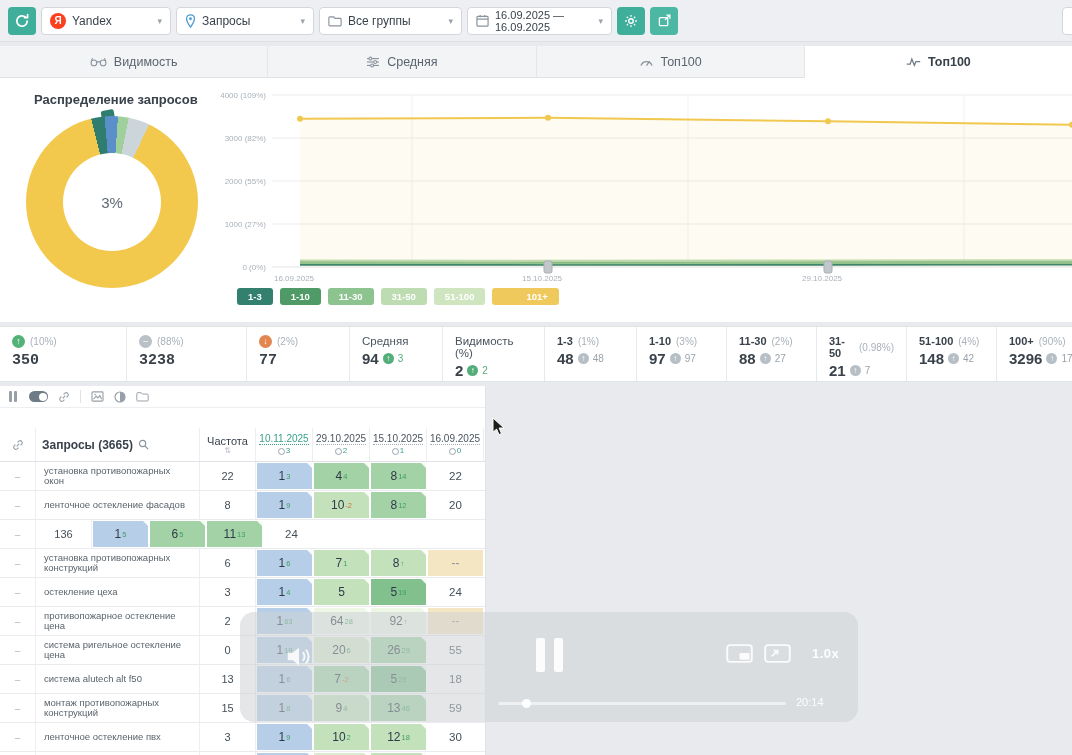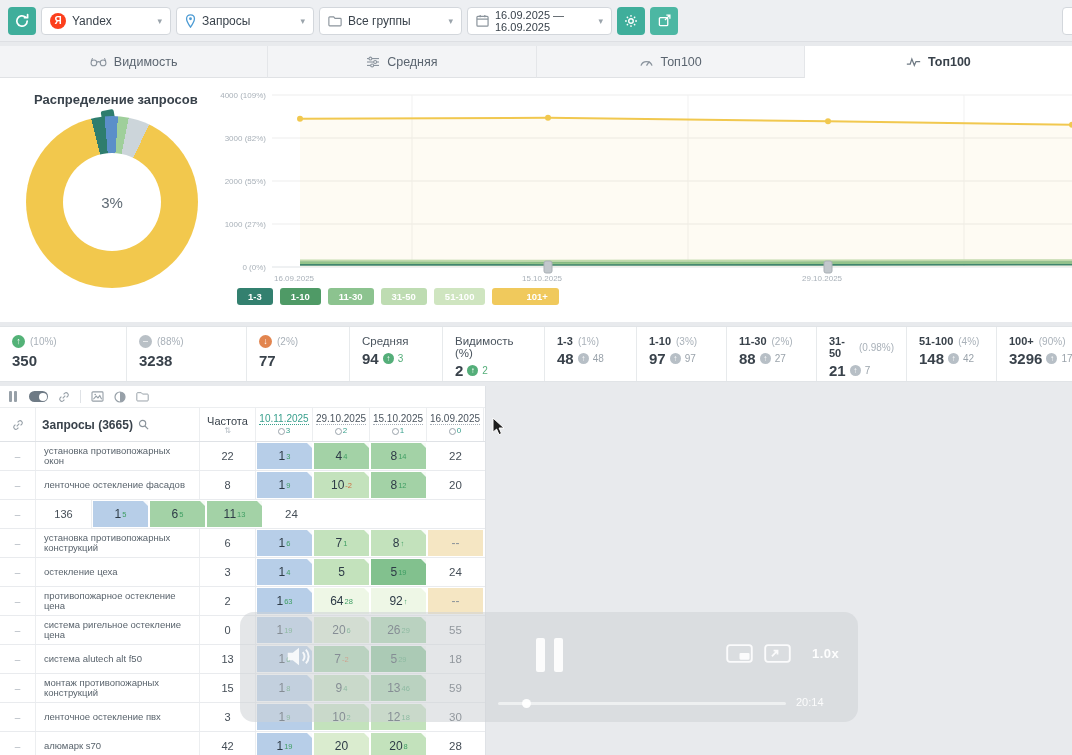--- a/index.html
+++ b/index.html
@@ -56,35 +56,35 @@
   .stat-card:nth-child(10){width:90px}
   .stat-card:nth-child(11){flex:1; border-right:none;}
   .st-r1 {display:flex; align-items:center; gap:5px;}
   .st-r2 {display:flex; align-items:center; gap:4px; margin-top:3px;}
   .circ {width:13px; height:13px; border-radius:50%; color:#fff; font-size:9px; line-height:1; display:inline-flex; align-items:center; justify-content:center; flex:0 0 auto;}
   .circ-sm {width:11px; height:11px; font-size:8px;}
   .circ.green {background:#54ae79;}
   .circ.gray {background:#b7bfc6;}
   .st-pct {font-size:10px; color:#a9b1b9;}
   .st-val {font-size:15px; font-weight:bold; color:#39424b;}
-  .t-summary .st-val {margin-top:4px;}
+  .t-summary .st-val {margin-top:4px;font-family:Liberation Mono, monospace;}
   .st-label {font-size:11.5px; color:#4a545e;}
   .st-label.b {font-weight:bold; font-size:11px; color:#39424b;}
   .st-delta {font-size:10px; color:#9aa3ab;}
   .st-delta.green-t {color:#54ae79;}
 
   
   .table-panel {margin-top:4px; width:486px; background:#fff; border-right:1px solid #dfe2e6; height:369px; overflow:hidden;}
   .table-toolbar {height:22px; display:flex; align-items:center; gap:10px; padding:0 9px; border-bottom:1px solid #eceef0;}
   .tt-ic {color:#97a0a8; display:inline-flex; align-items:center; cursor:pointer;}
   .tt-sep {width:1px; height:13px; background:#dfe2e6;}
   .tt-freeze i {display:inline-block; width:3px; height:11px; background:#97a0a8; margin-right:2px; border-radius:1px;}
   .tt-toggle {width:19px; height:11px; border-radius:6px; background:#6e7a85; position:relative; cursor:pointer;}
   .tt-toggle::after {content:""; position:absolute; right:1.5px; top:1.5px; width:8px; height:8px; border-radius:50%; background:#fff;}
-  .qhead {display:flex; height:34px; border-bottom:1px solid #dfe2e6; align-items:stretch;}
+  .qhead {display:flex; height:34px; border-bottom:1px solid #dfe2e6; align-items:stretch;margin-top:20px;}
   .qh {display:flex; align-items:center; justify-content:center; border-right:1px solid #eceef0; font-size:11px; color:#39424b;}
   .qh-link {width:36px;}
   .qh-query {width:164px; justify-content:flex-start; padding:0 6px; gap:5px; font-weight:bold; font-size:12px;}
   .qh-freq {width:56px; flex-direction:column; gap:0;}
   .qh-sort {font-size:8px; color:#b6bec5; line-height:8px;}
   .qh-date {width:57px; flex-direction:column; gap:1px;}
   .qh-date-link {font-size:10px; color:#4a545e; border-bottom:1px dotted #a5adb5; line-height:11px; cursor:pointer;}
   .qh-date.hl .qh-date-link {color:#39a08d; border-bottom-color:#39a08d;}
   .qh-snap {display:flex; align-items:flex-start; gap:1px; height:11px;}
   .snap-ic {width:7px; height:7px; border:1px solid #9aa3ab; border-radius:50%; margin-top:2px;}

